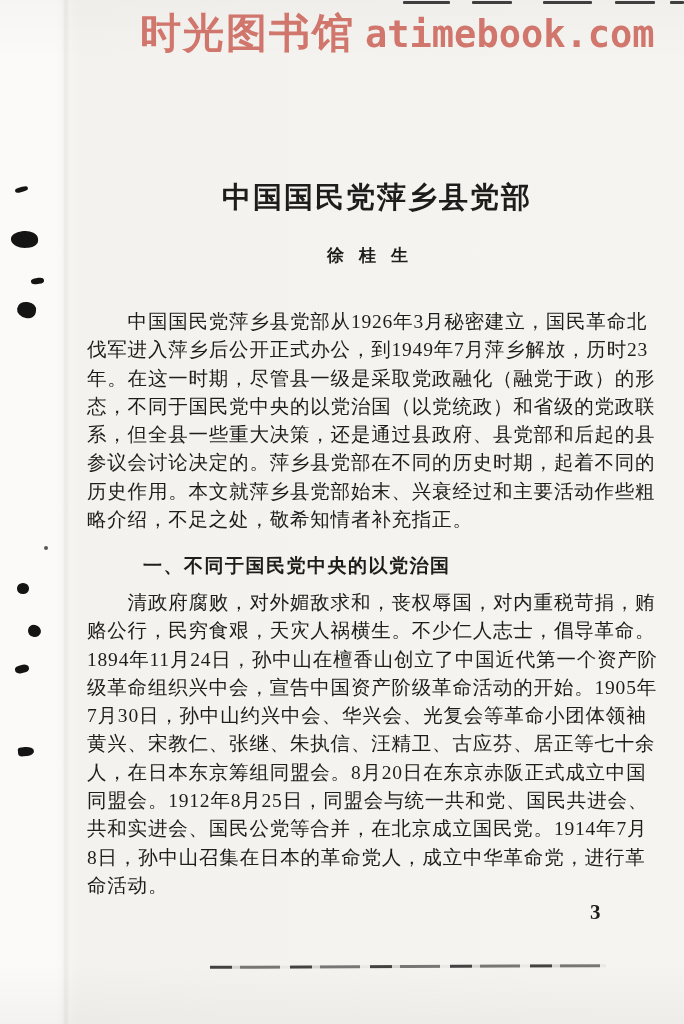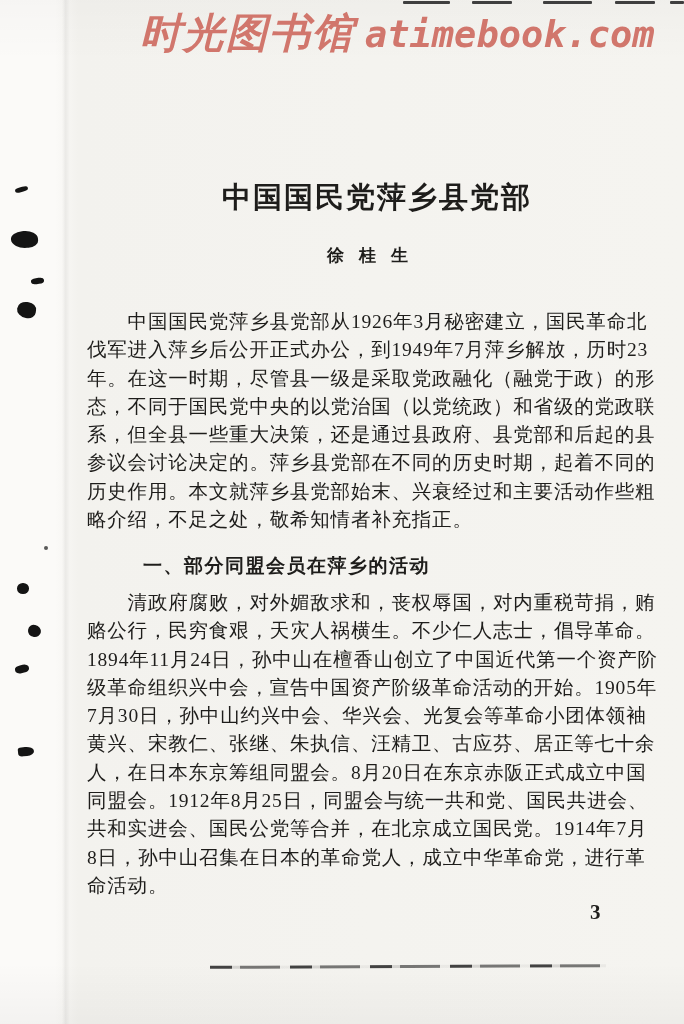--- a/index.html
+++ b/index.html
@@ -78,37 +78,37 @@
   <div class="crease"></div>
 
   <div class="top-dashes">
     <div style="left:403px;width:47px;"></div>
     <div style="left:472px;width:40px;"></div>
     <div style="left:543px;width:49px;"></div>
     <div style="left:615px;width:40px;"></div>
     <div style="left:670px;width:14px;"></div>
   </div>
 
-  <div class="watermark" style="color: rgb(205, 102, 91); font-style: italic;">
+  <div class="watermark" style="color: rgb(205, 102, 91);">
     <span class="cjk">时光图书馆</span><span class="latin">atimebook.com</span>
   </div>
 
   <div class="doc-title">中国国民党萍乡县党部</div>
   <div class="doc-author">徐桂生</div>
 
   <div id="para1" class="body-text">　　中国国民党萍乡县党部从1926年3月秘密建立，国民革命北
 伐军进入萍乡后公开正式办公，到1949年7月萍乡解放，历时23
 年。在这一时期，尽管县一级是采取党政融化（融党于政）的形
 态，不同于国民党中央的以党治国（以党统政）和省级的党政联
 系，但全县一些重大决策，还是通过县政府、县党部和后起的县
 参议会讨论决定的。萍乡县党部在不同的历史时期，起着不同的
 历史作用。本文就萍乡县党部始末、兴衰经过和主要活动作些粗
 略介绍，不足之处，敬希知情者补充指正。</div>
 
-  <div class="section-heading">一、部分同盟会员在萍乡的活动</div>
+  <div class="section-heading">一、不同于国民党中央的以党治国</div>
 
   <div id="para2" class="body-text">　　清政府腐败，对外媚敌求和，丧权辱国，对内重税苛捐，贿
 赂公行，民穷食艰，天灾人祸横生。不少仁人志士，倡导革命。
 1894年11月24日，孙中山在檀香山创立了中国近代第一个资产阶
 级革命组织兴中会，宣告中国资产阶级革命活动的开始。1905年
 7月30日，孙中山约兴中会、华兴会、光复会等革命小团体领袖
 黄兴、宋教仁、张继、朱执信、汪精卫、古应芬、居正等七十余
 人，在日本东京筹组同盟会。8月20日在东京赤阪正式成立中国
 同盟会。1912年8月25日，同盟会与统一共和党、国民共进会、
 共和实进会、国民公党等合并，在北京成立国民党。1914年7月

